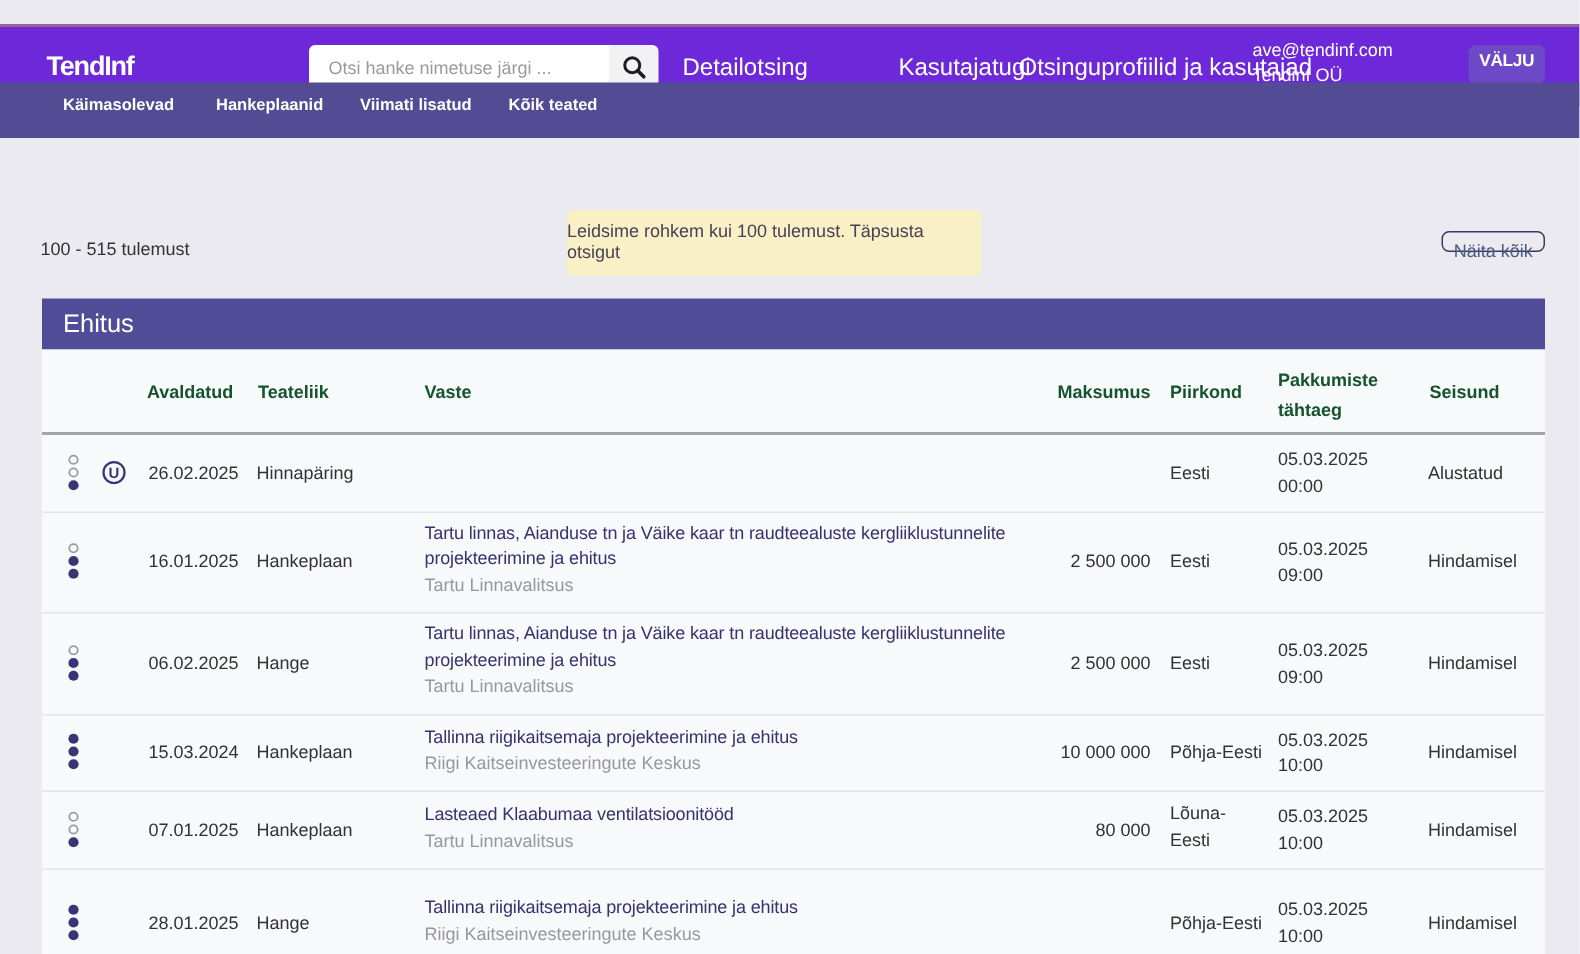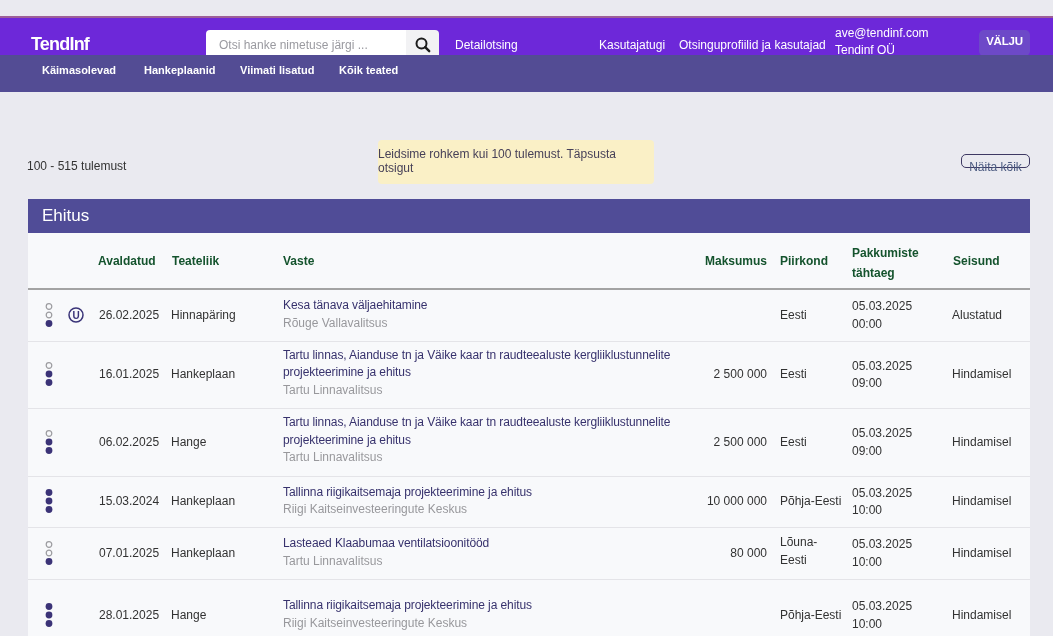--- a/index.html
+++ b/index.html
@@ -5,21 +5,21 @@
 * { margin:0; padding:0; box-sizing:border-box; }
 html,body { width:1053px; height:636px; overflow:hidden; }
 body { font-family:"Liberation Sans", sans-serif; background:#eaeaf0; position:relative; font-size:12px; color:#323232; }
 
 .topbar { position:absolute; left:0; top:16px; width:1053px; height:55px; background:#6d28d9; border-top:2px solid #9d5f98;padding-left:40px; }
 .logo { position:absolute; left:31px; top:0; height:53px; line-height:53px; color:#fff; font-size:18px; font-weight:bold; letter-spacing:-0.8px; }
 .search { position:absolute; left:171px; top:12px; width:268px; height:29px; display:flex; }
 .search input { flex:1; border:none; outline:none; background:#fff; border-radius:4px 0 0 4px; padding-left:13px; font-family:"Liberation Sans",sans-serif; font-size:12px; color:#333;margin-left:35px; }
 .search input::placeholder { color:#9a9aa0; }
 .sbtn { width:33px; background:#f2f2f4; border-radius:0 4px 4px 0; display:flex; align-items:center; justify-content:center; }
-.hlink { position:absolute; top:0; height:53px; line-height:55px; color:#fff; font-size:12px; }
+.hlink { position:absolute; top:0; height:53px; line-height:55px; color:#fff; font-size:16px; }
 .usr { position:absolute; left:835px; top:7px; width:96px; color:#fff; font-size:12px; line-height:16.5px; }
 .valju { position:absolute; left:979px; top:12px; width:51px; height:26px; background:#6d49c8; border-radius:5px; color:#fff; font-size:11.5px; font-weight:bold; letter-spacing:-0.2px; text-align:center; line-height:23px; }
 
 .nav { position:absolute; left:0; top:55px; width:1053px; height:37px; background:#534C94; }
 .nav span { position:absolute; top:0; height:37px; line-height:31px; color:#fff; font-size:11px; font-weight:bold; }
 
 .res { position:absolute; left:27px; top:159px; font-size:12px; color:#333; }
 .alert { position:absolute; left:378px; top:140px; width:276px; height:44px; background:#FAF0C6; border-radius:4px; color:#474158; font-size:12px; display:flex; align-items:center; justify-content:center; padding-bottom:3px; }
 .showall { position:absolute; left:961px; top:154px; width:69px; height:14px; border:1.5px solid #3e3963; border-radius:5px; color:#4b5a80; font-size:12px; text-align:center; line-height:24px; }
 
@@ -84,24 +84,20 @@
           <circle cx="0" cy="-8.5" r="2.8" fill="none" stroke="#9b9b9f" stroke-width="1.2"></circle>
           <circle cx="0" cy="0" r="2.8" fill="none" stroke="#9b9b9f" stroke-width="1.2"></circle>
           <circle cx="0" cy="8.5" r="3.4" fill="#3b3377"></circle>
         </svg>
       <svg class="usvg" width="16" height="16" viewBox="0 0 16 16">
           <circle cx="8" cy="8" r="7" fill="none" stroke="#3a3478" stroke-width="1.5"></circle>
           <text x="8" y="11.6" font-size="10" font-weight="bold" text-anchor="middle" fill="#3a3478" font-family="Liberation Sans">U</text>
         </svg>
       <div class="c-date">26.02.2025</div>
       <div class="c-type">Hinnapäring</div>
-      <div class="c-vaste vaste">
-          <a class="tl" href="#">Kesa tänava väljaehitamine</a>
-          <span class="org">Rõuge Vallavalitsus</span>
-        </div>
       <div class="c-piir">Eesti</div>
       <div class="c-taht">05.03.2025<br>00:00</div>
       <div class="c-seis">Alustatud</div>
     </div>
     <div class="row" style="top:109px;height:67px;">
       <svg width="16" height="26" viewBox="-8 -13 16 26">
           <circle cx="0" cy="-8.5" r="2.8" fill="none" stroke="#9b9b9f" stroke-width="1.2"></circle>
           <circle cx="0" cy="0" r="3.4" fill="#3b3377"></circle>
           <circle cx="0" cy="8.5" r="3.4" fill="#3b3377"></circle>
         </svg>

